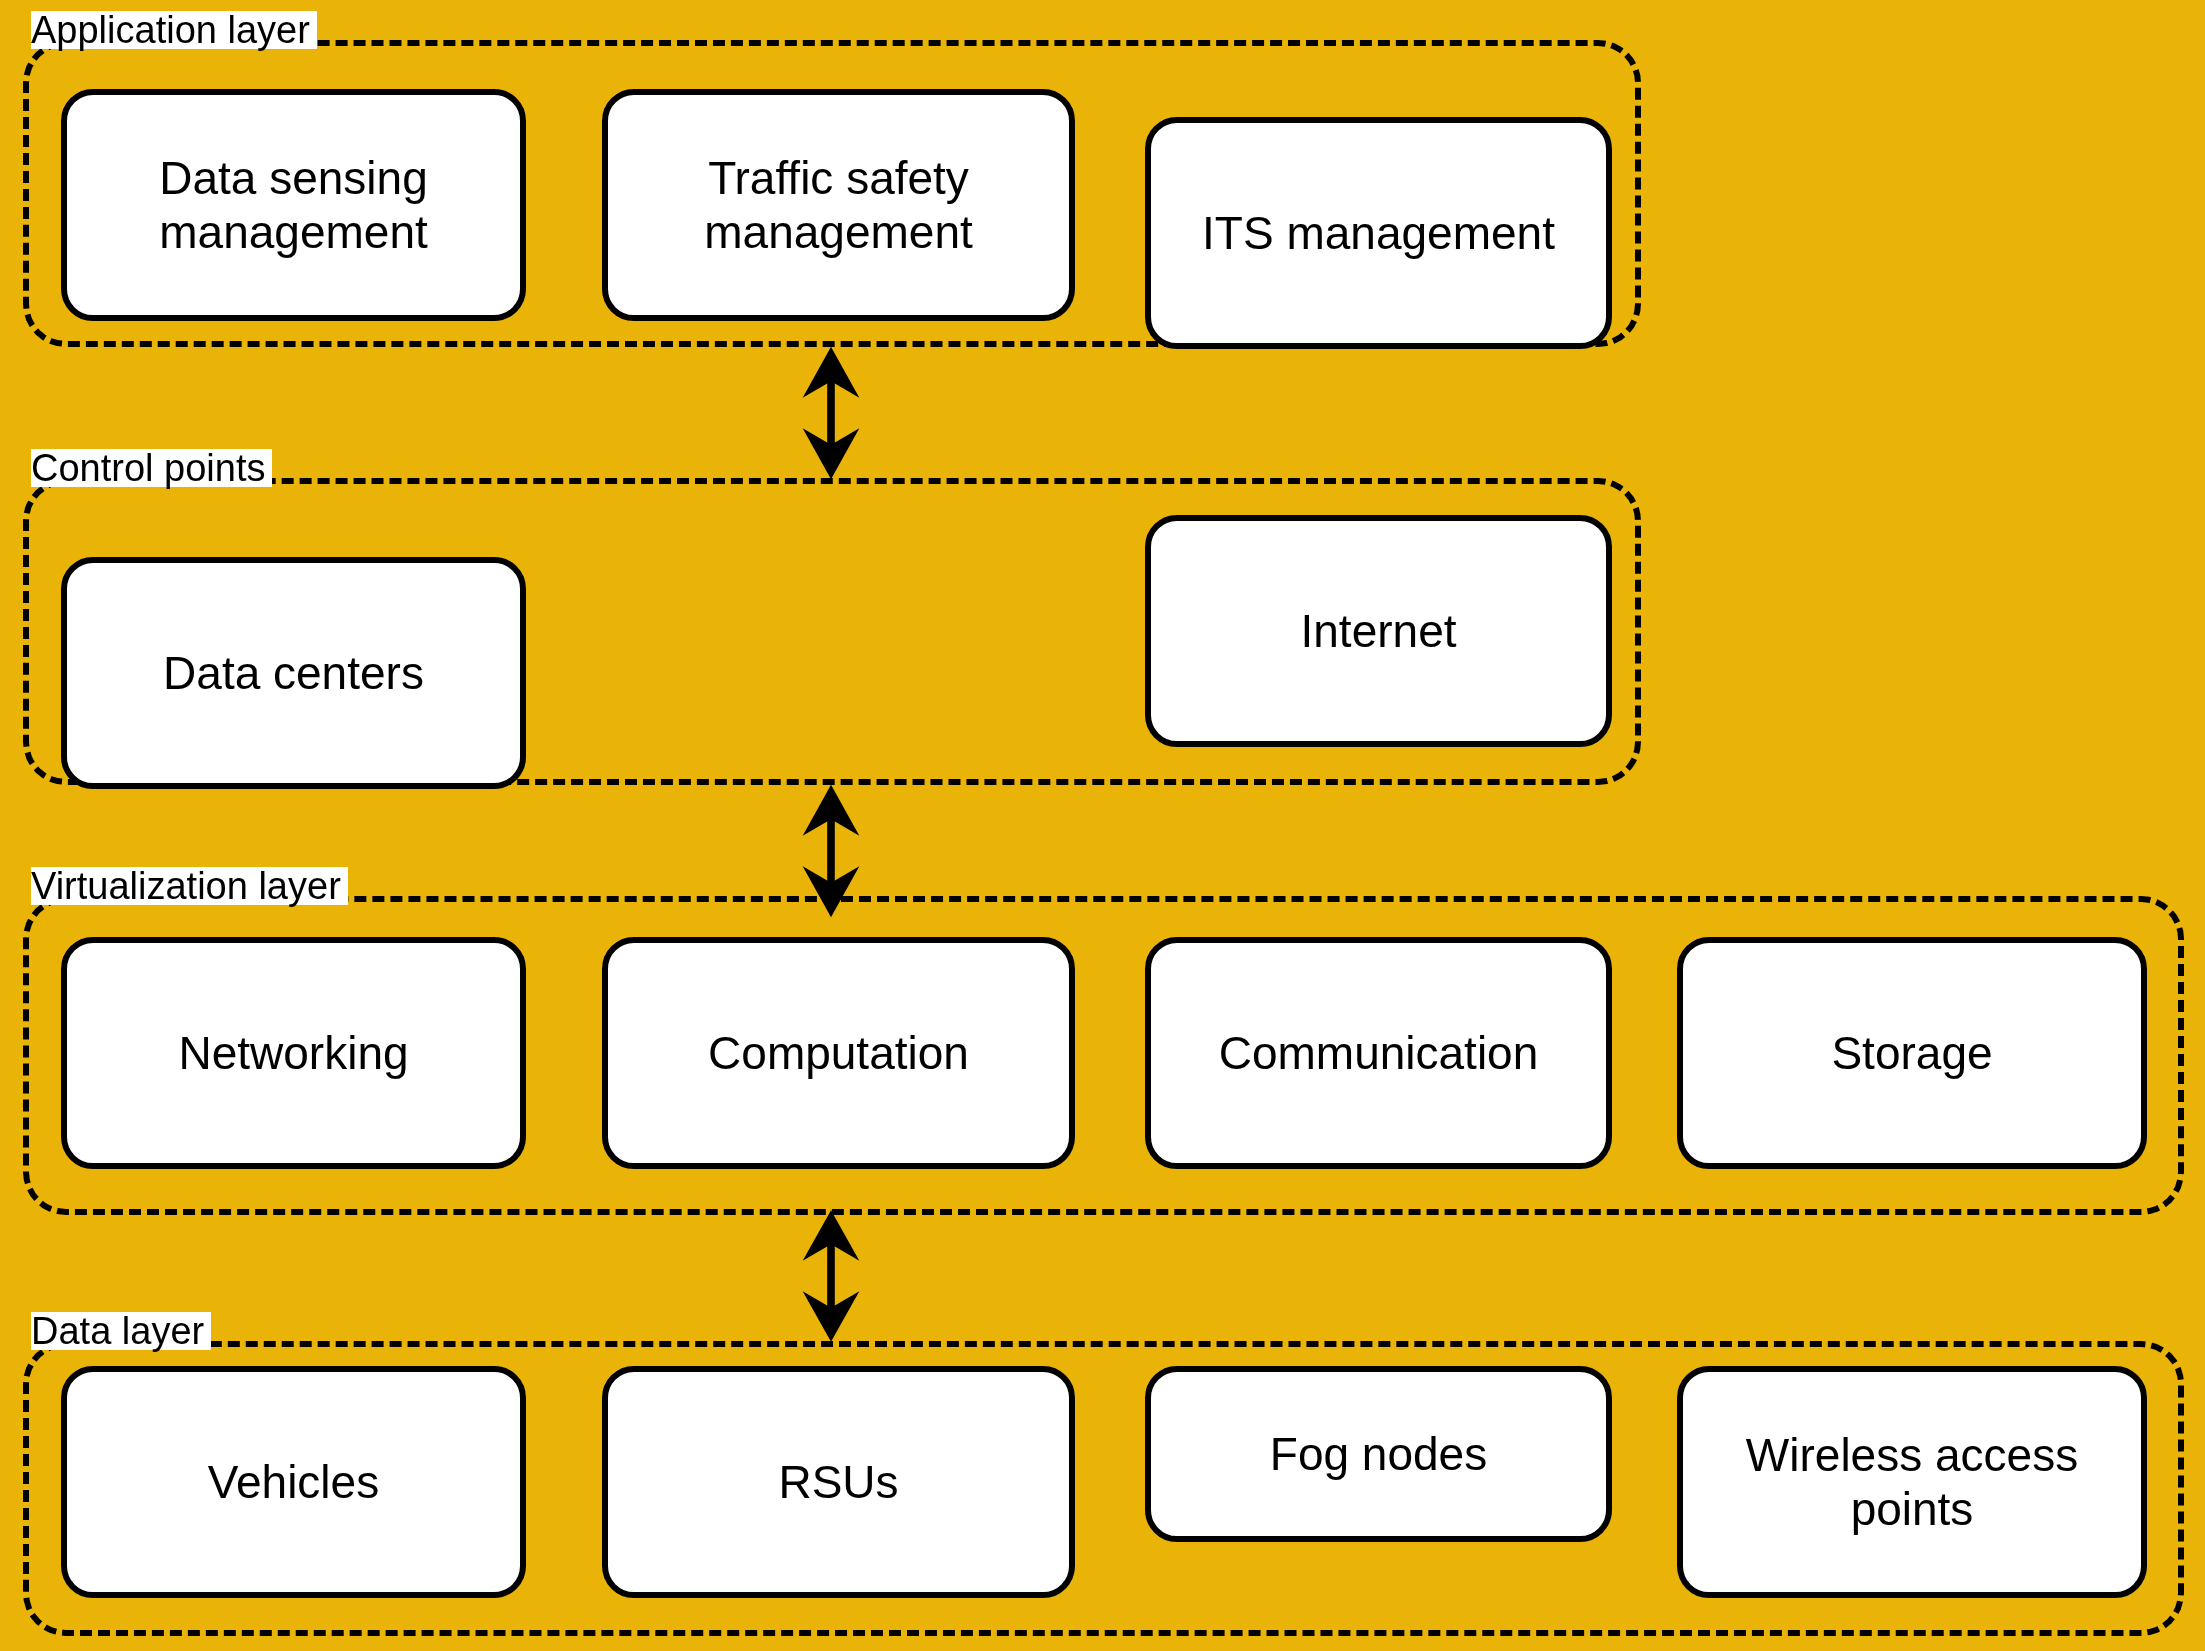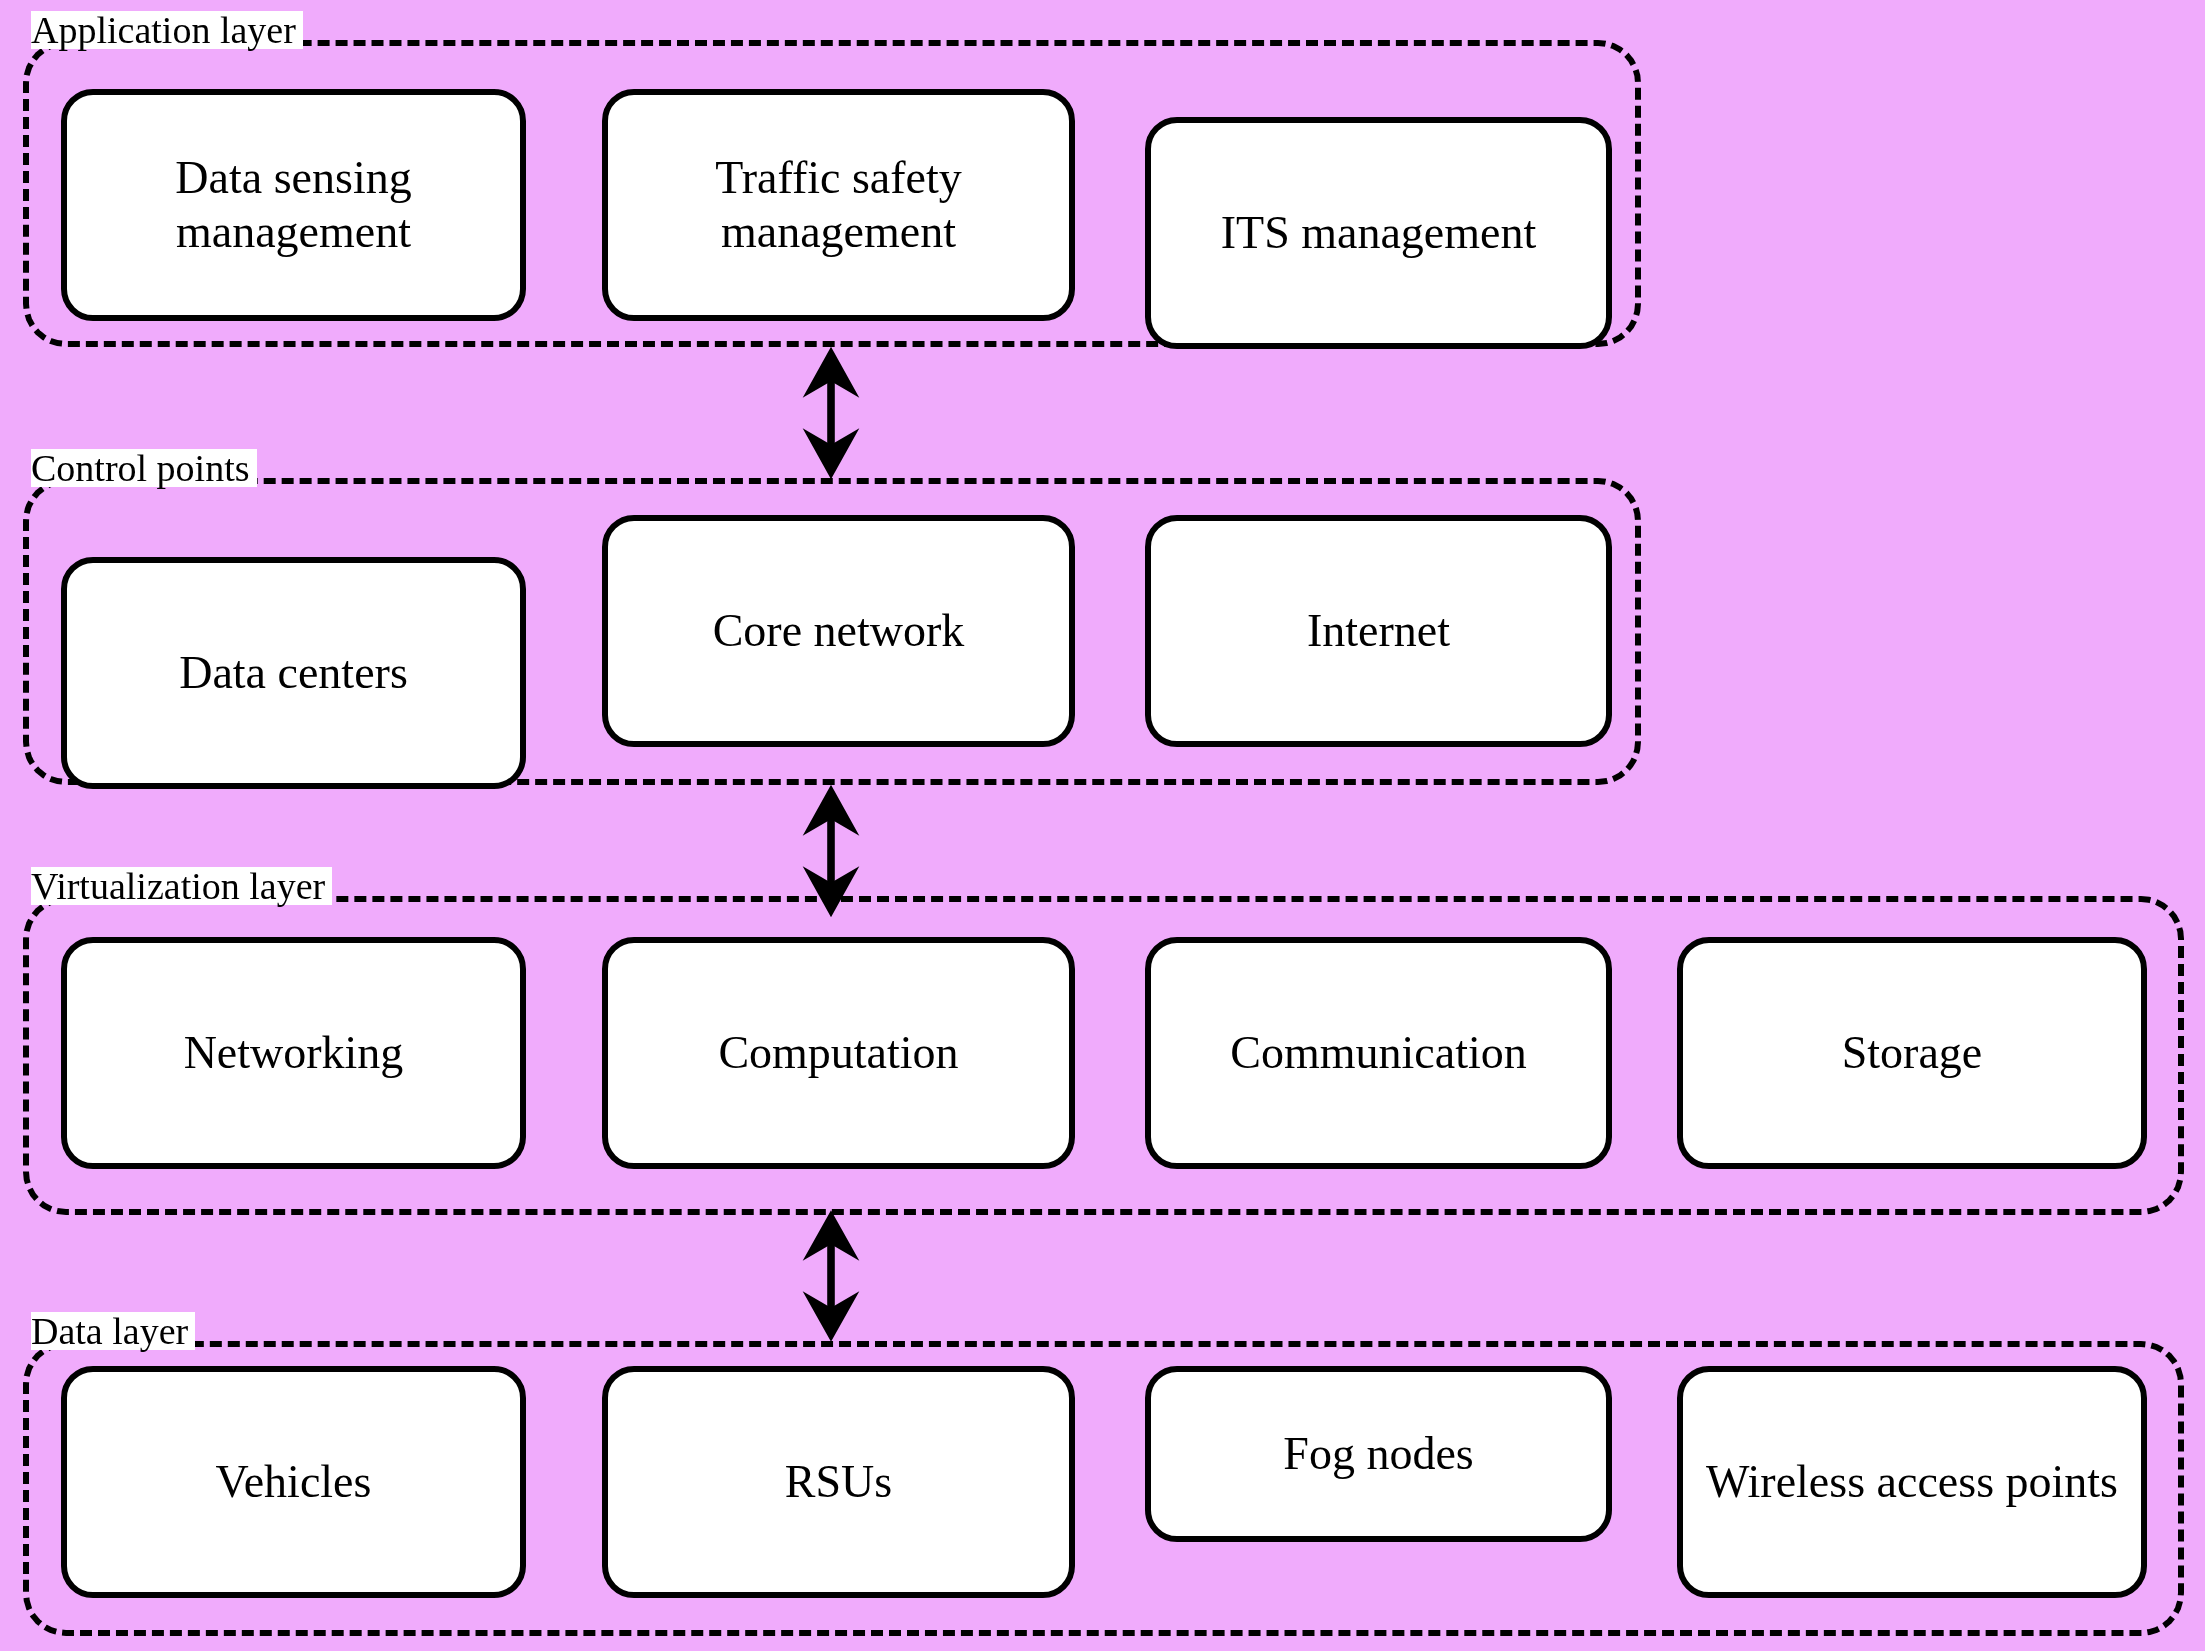--- a/index.html
+++ b/index.html
@@ -8,23 +8,22 @@
     background: #ffffff;
   }
   body {
     font-family: "Liberation Sans", sans-serif;
     color: #000000;
   }
   #canvas {
     position: relative;
     width: 2205px;
     height: 1652px;
-    background: #f0abfc;
+    background: #eab308;
     overflow: hidden;
-    font-family: Liberation Serif, serif;
   }
 
   
   .layer {
     position: absolute;
     box-sizing: border-box;
     border: 6.3px dashed #000000;
     border-radius: 43px;
     background: transparent;
   }
@@ -93,23 +92,20 @@
     <path d="M 55 192 L 96 118 L 55 142 L 14 118 Z" fill="#000000"></path>
   </svg>
 
   <div class="layer" style="left:23px; top:478px; width:1618px; height:307px;"></div>
 
   <div class="layer-label" style="left:31px; top:449px;">Control points</div>
 
   <div class="node" style="left:61px; top:515px; width:465px; height:232px;margin-top:42px;">
     <span class="node-text">Data centers</span>
   </div>
-  <div class="node" style="left:602px; top:515px; width:473px; height:232px;">
-    <span class="node-text">Core network</span>
-  </div>
   <div class="node" style="left:1145px; top:515px; width:467px; height:232px;">
     <span class="node-text">Internet</span>
   </div>
 
   <svg class="connector" style="left:793px; top:784px;" width="76" height="134" viewBox="0 0 110 192">
     <line x1="55" y1="14" x2="55" y2="178" stroke="#000000" stroke-width="11"></line>
     <path d="M 55 0 L 96 74 L 55 50 L 14 74 Z" fill="#000000"></path>
     <path d="M 55 192 L 96 118 L 55 142 L 14 118 Z" fill="#000000"></path>
   </svg>
 

